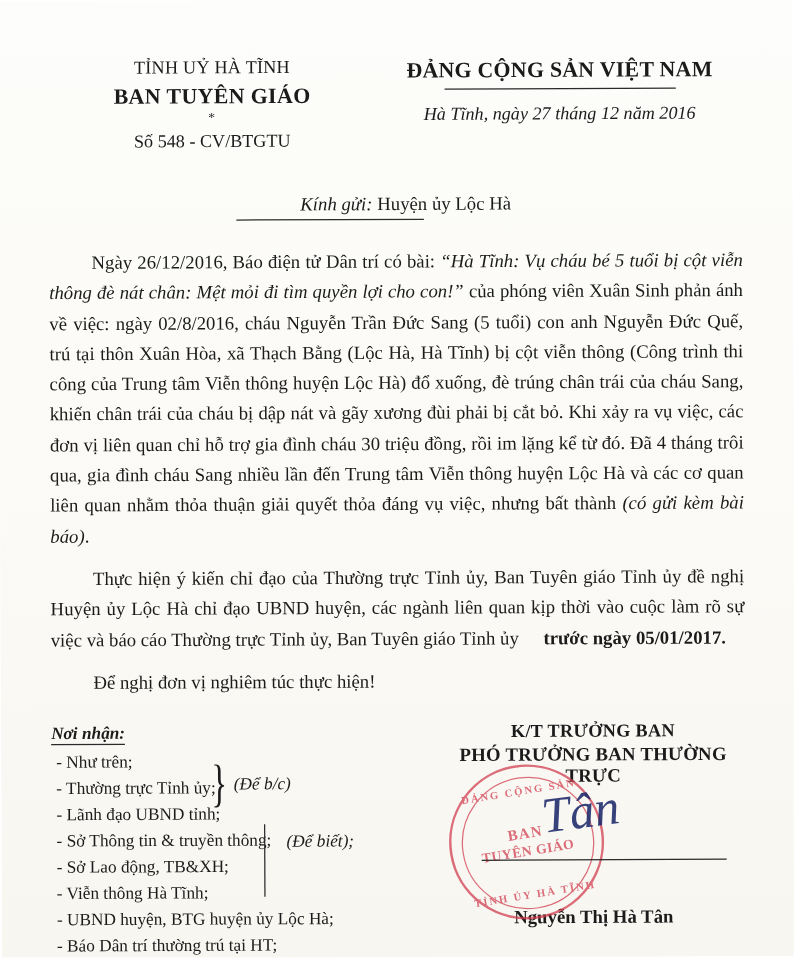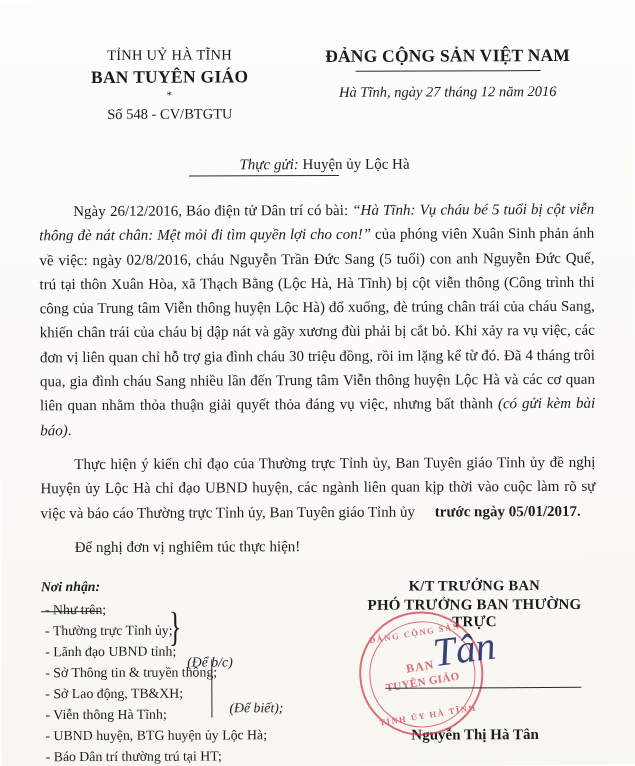--- a/index.html
+++ b/index.html
@@ -120,34 +120,33 @@
     font-size: 13.8px;
     line-height: 1.52;
   }
   .recipients-title {
     font-style: italic;
     font-weight: bold;
     margin-bottom: 2px;
   }
   .recipients-title .u {
     border-bottom: 1px solid #2b2b2b;
-    padding-bottom: 17px;
+    padding-bottom: 1px;
   }
   .rec-list {
     list-style: none;
     margin: 0;
     padding: 0 0 0 4px;
     position: relative;
   }
   .rec-list li {
     white-space: nowrap;
   }
   .note-italic {
     font-style: italic;
-    margin-top: 35px;
   }
   .brace-1 {
     position: absolute;
     left: 128px;
     top: 15px;
     font-size: 26px;
     line-height: 1;
     transform: scaleY(1.6);
   }
   .brace-2 {
@@ -265,21 +264,21 @@
       <div class="doc-no">Số 548 - CV/BTGTU</div>
     </div>
     <div class="header-right">
       <div class="nation">ĐẢNG CỘNG SẢN VIỆT NAM</div>
       <div class="nation-underline"></div>
       <div class="place-date">Hà Tĩnh, ngày 27 tháng 12 năm 2016</div>
     </div>
   </div>
 
   <div class="recipient">
-    <span class="kg">Thực gửi:</span>
+    <span class="kg">Kính gửi:</span>
     <span class="name">Huyện ủy Lộc Hà</span>
     <div class="rec-underline"></div>
   </div>
 
   <div class="body-text">
     <p><span>Ngày 26/12/2016, Báo điện tử Dân trí có bài: </span><i>“Hà Tĩnh: Vụ cháu bé 5 tuổi bị cột viễn thông đè nát chân: Mệt mỏi đi tìm quyền lợi cho con!”</i><span> của phóng viên Xuân Sinh phản ánh về việc: ngày 02/8/2016, cháu Nguyễn Trần Đức Sang (5 tuổi) con anh Nguyễn Đức Quế, trú tại thôn Xuân Hòa, xã Thạch Bằng (Lộc Hà, Hà Tĩnh) bị cột viễn thông (Công trình thi công của Trung tâm Viễn thông huyện Lộc Hà) đổ xuống, đè trúng chân trái của cháu Sang, khiến chân trái của cháu bị dập nát và gãy xương đùi phải bị cắt bỏ. Khi xảy ra vụ việc, các đơn vị liên quan chỉ hỗ trợ gia đình cháu 30 triệu đồng, rồi im lặng kể từ đó. Đã 4 tháng trôi qua, gia đình cháu Sang nhiều lần đến Trung tâm Viễn thông huyện Lộc Hà và các cơ quan liên quan nhằm thỏa thuận giải quyết thỏa đáng vụ việc, nhưng bất thành </span><i>(có gửi kèm bài báo)</i><span>.</span></p>
     <p><span>Thực hiện ý kiến chỉ đạo của Thường trực Tỉnh ủy, Ban Tuyên giáo Tỉnh ủy đề nghị Huyện ủy Lộc Hà chỉ đạo UBND huyện, các ngành liên quan kịp thời vào cuộc làm rõ sự việc và báo cáo Thường trực Tỉnh ủy, Ban Tuyên giáo Tỉnh ủy </span><b>trước ngày 05/01/2017.</b></p>
     <p>Để nghị đơn vị nghiêm túc thực hiện!</p>
   </div>
 

